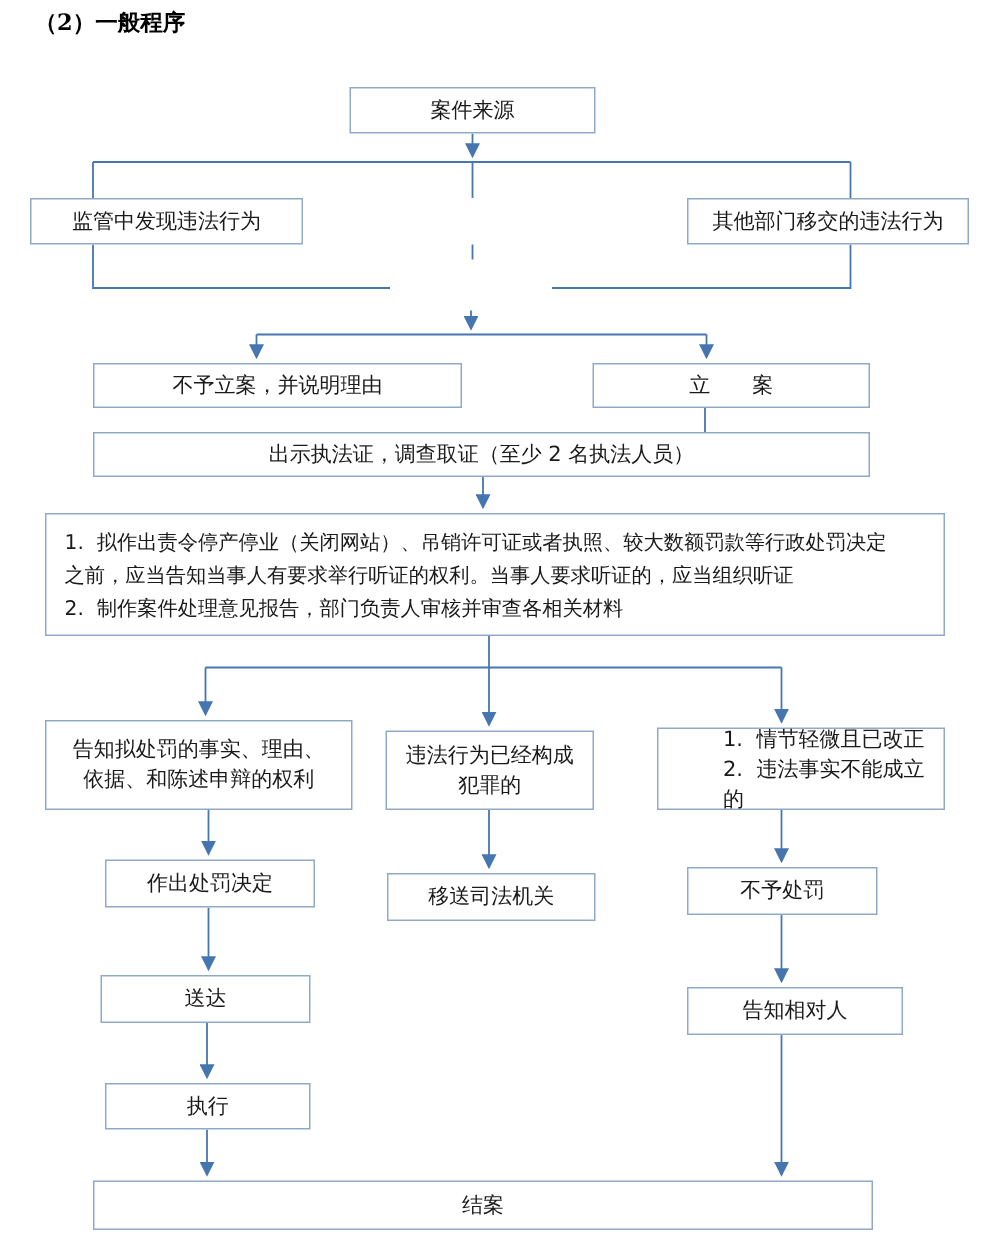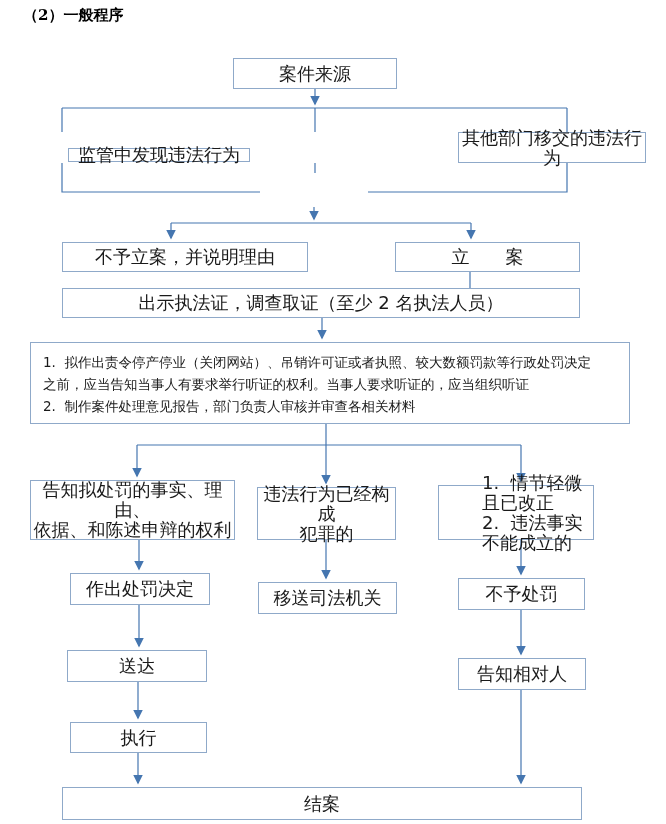--- a/index.html
+++ b/index.html
@@ -11,21 +11,21 @@
   .page-title{
     position:absolute;left:23px;top:6px;
     font-size:15px;font-weight:bold;color:#000000;
     font-family:"DejaVu Serif","Liberation Serif",serif;
   }
   .connectors{position:absolute;left:0;top:0;z-index:1;}
   .node{
     position:absolute;z-index:2;box-sizing:border-box;
     background:#ffffff;border:1px solid #8fa9c9;
     display:flex;align-items:center;justify-content:center;
-    text-align:center;font-size:18px;line-height:20px;
+    text-align:center;font-size:14px;line-height:20px;
     white-space:pre-wrap;
   }
   .node.left{justify-content:flex-start;text-align:left;}
   .node.big{
     font-size:13.5px;line-height:22px;padding:8px 12px;
     align-items:flex-start;
   }
   .node.list{padding-left:16px;}
 </style>
 </head>
@@ -75,21 +75,21 @@
       <line x1="326" y1="540" x2="326" y2="578" marker-end="url(#arrow)"></line>
 
       <line x1="521" y1="540" x2="521" y2="574" marker-end="url(#arrow)"></line>
       <line x1="521" y1="610" x2="521" y2="654" marker-end="url(#arrow)"></line>
       <line x1="521" y1="690" x2="521" y2="783" marker-end="url(#arrow)"></line>
     </g>
   </svg>
 
   <div class="node" style="left:233px;top:58px;width:164px;height:31px;">案件来源</div>
 
-  <div class="node" style="left:20px;top:148px;width:182px;height:14px;margin-left:48px;">监管中发现违法行为</div>
+  <div class="node" style="left:20px;top:132px;width:182px;height:31px;">监管中发现违法行为</div>
 
 
   <div class="node" style="left:458px;top:132px;width:188px;height:31px;">其他部门移交的违法行为</div>
 
 
   <div class="node" style="left:62px;top:242px;width:246px;height:30px;">不予立案，并说明理由</div>
 
   <div class="node" style="left:395px;top:242px;width:185px;height:30px;">立　　案</div>
 
   <div class="node" style="left:62px;top:288px;width:518px;height:30px;text-align:right;">出示执法证，调查取证（至少 2 名执法人员）</div>
@@ -97,30 +97,30 @@
   <div class="node big left" style="left:30px;top:342px;width:600px;height:82px;">1.  拟作出责令停产停业（关闭网站）、吊销许可证或者执照、较大数额罚款等行政处罚决定
 之前，应当告知当事人有要求举行听证的权利。当事人要求听证的，应当组织听证
 2.  制作案件处理意见报告，部门负责人审核并审查各相关材料</div>
 
   <div class="node" style="left:30px;top:480px;width:205px;height:60px;">告知拟处罚的事实、理由、
 依据、和陈述申辩的权利</div>
 
   <div class="node" style="left:257px;top:487px;width:139px;height:53px;">违法行为已经构成
 犯罪的</div>
 
-  <div class="node left list" style="left:438px;top:485px;width:156px;height:55px;padding-left:43px;">1.  情节轻微且已改正
+  <div class="node left list" style="left:438px;top:485px;width:192px;height:55px;padding-left:43px;">1.  情节轻微且已改正
 2.  违法事实不能成立的</div>
 
   <div class="node" style="left:70px;top:573px;width:140px;height:32px;">作出处罚决定</div>
 
   <div class="node" style="left:258px;top:582px;width:139px;height:32px;">移送司法机关</div>
 
   <div class="node" style="left:458px;top:578px;width:127px;height:32px;">不予处罚</div>
 
   <div class="node" style="left:67px;top:650px;width:140px;height:32px;">送达</div>
 
-  <div class="node" style="left:458px;top:658px;width:128px;height:32px;text-align:center;">告知相对人</div>
+  <div class="node" style="left:458px;top:658px;width:144px;height:32px;text-align:center;">告知相对人</div>
 
   <div class="node" style="left:70px;top:722px;width:137px;height:31px;">执行</div>
 
   <div class="node" style="left:62px;top:787px;width:520px;height:33px;">结案</div>
 
 </div>
 
 </body></html>

